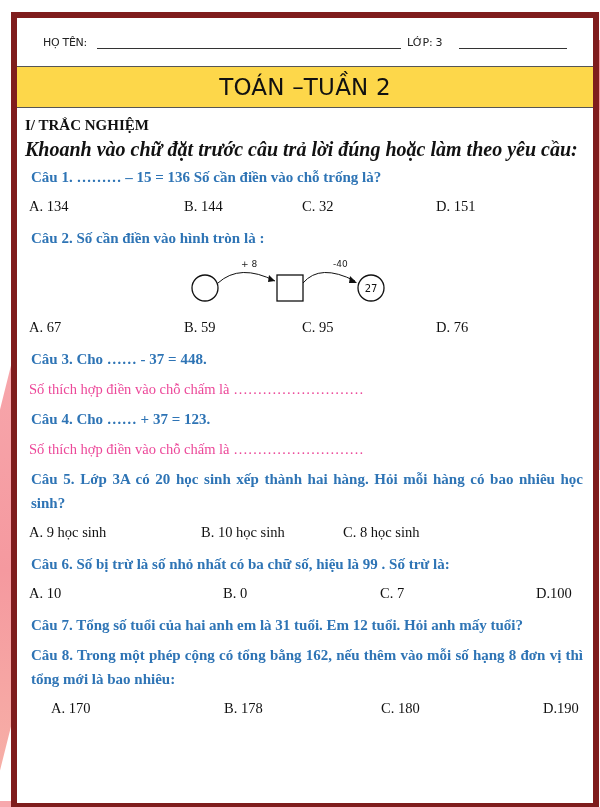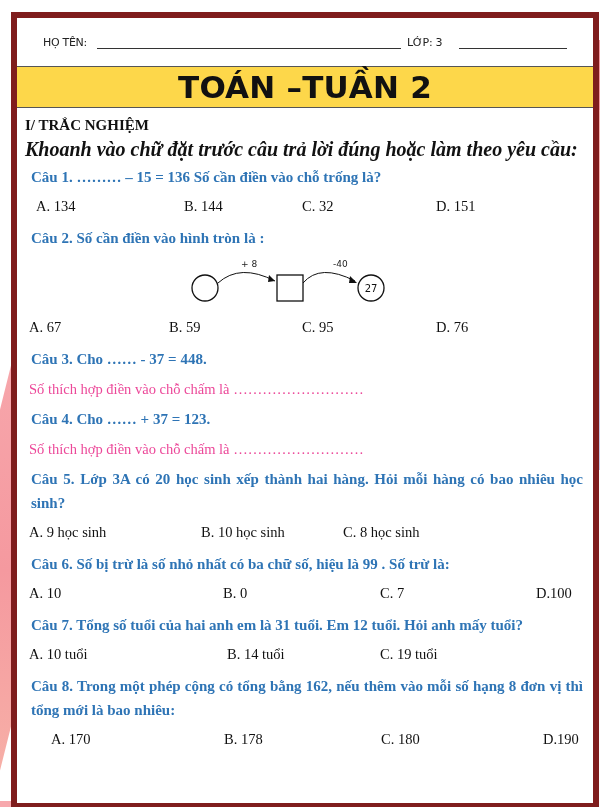--- a/index.html
+++ b/index.html
@@ -31,21 +31,21 @@
     font-family: "DejaVu Sans", sans-serif; font-size: 11px; color: #222;
   }
   .name-label { position: absolute; left: 26px; top: 18px; letter-spacing: -0.3px; }
   .name-line { position: absolute; left: 80px; top: 30px; width: 304px; border-bottom: 1px solid #333; }
   .class-label { position: absolute; left: 390px; top: 18px; letter-spacing: -0.3px; }
   .class-line { position: absolute; left: 442px; top: 30px; width: 108px; border-bottom: 1px solid #333; }
 
   .title-band {
     height: 40px; background: #fdd74a; border-top: 1px solid #555; border-bottom: 1px solid #555;
     display: flex; align-items: center; justify-content: center;
-    font-family: "DejaVu Sans", sans-serif; font-size: 31px; font-weight: bold; color: #111;
+    font-family: "DejaVu Sans", sans-serif; font-size: 23px; font-weight: normal; color: #111;
     letter-spacing: 0.2px;
   }
 
   .content { padding: 0 10px 0 8px; }
   .section-heading { font-weight: bold; font-size: 15px; color: #111; margin-top: 9px; height: 20px; }
   .instruction { font-weight: bold; font-style: italic; font-size: 20px; color: #111; height: 25px; line-height: 25px; }
 
   .q { color: #2e74b5; font-weight: bold; font-size: 15px; }
   .q-line { height: 30px; line-height: 30px; padding-left: 6px; }
   .q-multi { line-height: 24px; padding-left: 6px; padding-top: 3px; padding-bottom: 3px; text-align: justify; }
@@ -77,21 +77,21 @@
   </div>
 
   <div class="title-band">TOÁN –TUẦN 2</div>
 
   <div class="content">
     <div class="section-heading">I/ TRẮC NGHIỆM</div>
     <div class="instruction">Khoanh vào chữ đặt trước câu trả lời đúng hoặc làm theo yêu cầu:</div>
 
     <div class="q q-line">Câu 1.  ……… – 15 = 136     Số cần điền vào chỗ trống là?</div>
     <div class="opts">
-      <span style="left:11px">A. 134</span>
+      <span style="left:4px">A. 134</span>
       <span style="left:159px">B. 144</span>
       <span style="left:277px">C. 32</span>
       <span style="left:411px">D. 151</span>
     </div>
 
     <div class="q q-line">Câu 2. Số cần điền vào hình tròn là :</div>
     <div class="diagram">
       <svg width="220" height="60" viewBox="0 0 220 60">
         <circle cx="20" cy="35" r="13" fill="#fff" stroke="#111" stroke-width="1.3"></circle>
         <path d="M33 30 Q55 10 90 28" fill="none" stroke="#111" stroke-width="1"></path>
@@ -100,21 +100,21 @@
         <rect x="92" y="22" width="26" height="26" fill="#fff" stroke="#111" stroke-width="1.3"></rect>
         <path d="M118 30 Q135 10 170 28" fill="none" stroke="#111" stroke-width="1"></path>
         <polygon points="172,30 165,23 164,30" fill="#111"></polygon>
         <text x="148" y="14" font-size="9" fill="#222" font-family="DejaVu Sans, sans-serif">-40</text>
         <circle cx="186" cy="35" r="13" fill="#fff" stroke="#111" stroke-width="1.3"></circle>
         <text x="186" y="39" font-size="10" text-anchor="middle" fill="#111" font-family="DejaVu Sans, sans-serif">27</text>
       </svg>
     </div>
     <div class="opts">
       <span style="left:4px">A. 67</span>
-      <span style="left:144px">B. 59</span>
+      <span style="left:159px">B. 59</span>
       <span style="left:277px">C. 95</span>
       <span style="left:411px">D. 76</span>
     </div>
 
     <div class="q q-line">Câu 3. Cho …… - 37 = 448.</div>
     <div class="fill">Số thích hợp điền vào chỗ chấm là ………………………</div>
 
     <div class="q q-line">Câu 4. Cho …… + 37 = 123.</div>
     <div class="fill">Số thích hợp điền vào chỗ chấm là ………………………</div>
 
@@ -127,25 +127,20 @@
 
     <div class="q q-line">Câu 6. Số bị trừ là số nhỏ nhất có ba chữ số, hiệu là 99 . Số trừ là:</div>
     <div class="opts">
       <span style="left:4px">A. 10</span>
       <span style="left:198px">B. 0</span>
       <span style="left:355px">C. 7</span>
       <span style="left:511px">D.100</span>
     </div>
 
     <div class="q q-line">Câu 7. Tổng số tuổi của hai anh em là 31 tuổi. Em 12 tuổi. Hỏi anh mấy tuổi?</div>
-    <div class="opts">
-      <span style="left:4px">A. 10 tuổi</span>
-      <span style="left:202px">B. 14 tuổi</span>
-      <span style="left:355px">C. 19 tuổi</span>
-    </div>
 
     <div class="q q-multi">Câu 8. Trong một phép cộng có tổng bằng 162, nếu thêm vào mỗi số hạng 8 đơn vị thì tổng mới là bao nhiêu:</div>
     <div class="opts">
       <span style="left:26px">A. 170</span>
       <span style="left:199px">B. 178</span>
       <span style="left:356px">C. 180</span>
       <span style="left:518px">D.190</span>
     </div>
   </div>
 </div>

